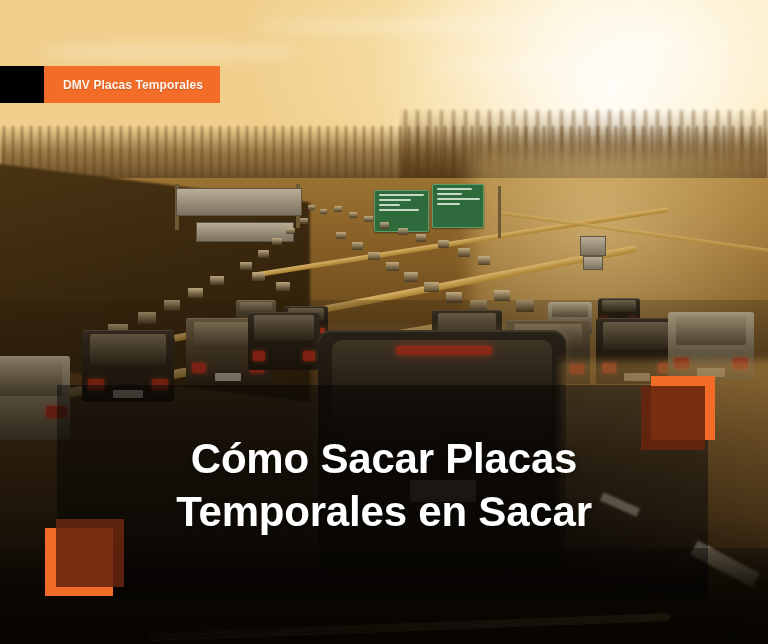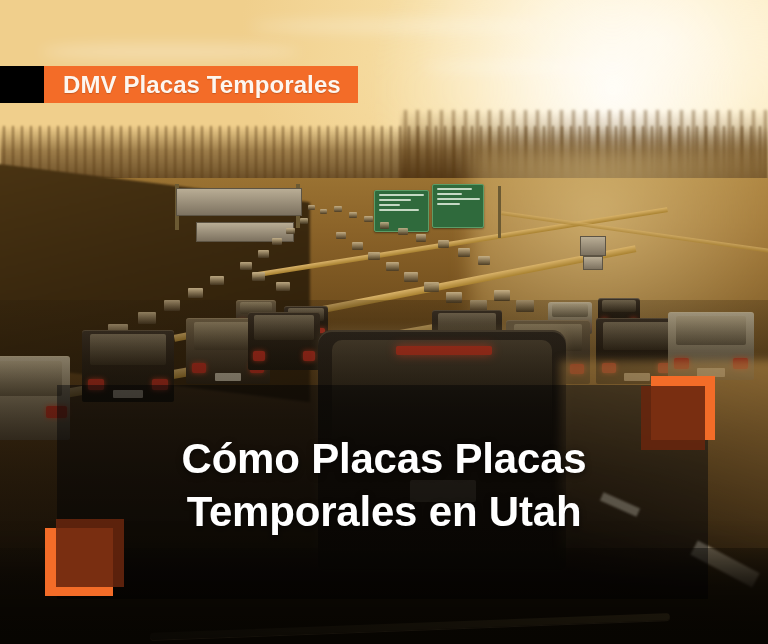--- a/index.html
+++ b/index.html
@@ -178,21 +178,21 @@
   }
 
   
   .badge-wrap{position:absolute;left:0;top:66px;height:37px;display:flex;align-items:stretch;}
   .badge-black{width:44px;background:#000;}
   .badge-orange{
     background:#F36C28;display:flex;align-items:center;
     padding:0 17px 0 19px;
   }
   .badge-orange span{
-    color:#fdf6ef;font-size:24px;font-weight:700;letter-spacing:.1px;
+    color:#fdf6ef;font-size:12px;font-weight:700;letter-spacing:.1px;
     white-space:nowrap;text-shadow:0 1px 1px rgba(0,0,0,.18);
   }
 
   
   .title{
     position:absolute;left:0;top:404px;width:768px;
     text-align:center;
     color:#ffffff;
     font-size:42px;line-height:53px;font-weight:700;
     letter-spacing:-.2px;
@@ -382,21 +382,21 @@
   <div class="dark-panel"></div>
   <div class="bottom-shade"></div>
 
   <div class="badge-wrap">
     <div class="badge-black"></div>
     <div class="badge-orange">
       <span>DMV Placas Temporales</span>
     </div>
   </div>
 
-  <h1 class="title">Cómo Placas Placas Temporales en Utah</h1>
+  <h1 class="title">Cómo Sacar Placas Temporales en Sacar</h1>
 
   <div class="decor decor-tr">
     <div class="sq-orange"></div>
     <div class="sq-dark"></div>
   </div>
   <div class="decor decor-bl">
     <div class="sq-orange"></div>
     <div class="sq-dark"></div>
   </div>
 

